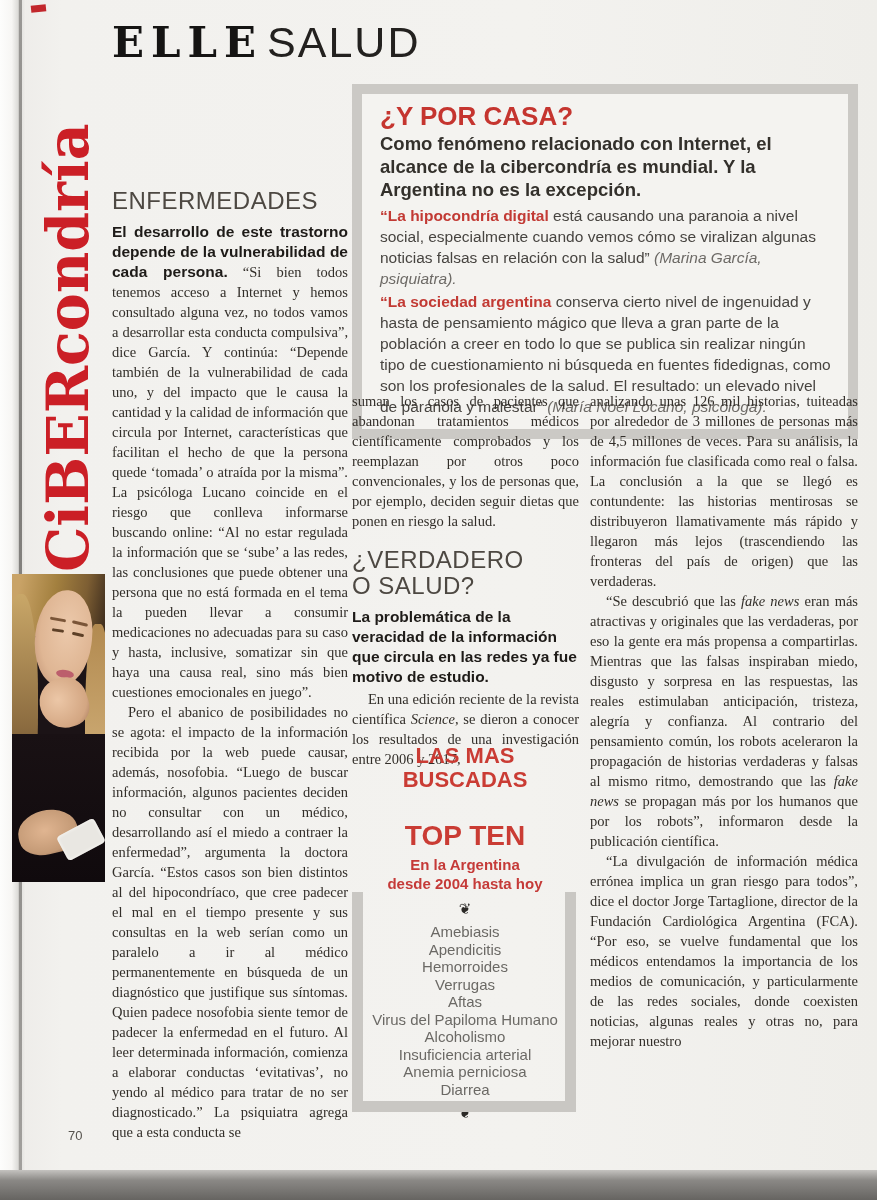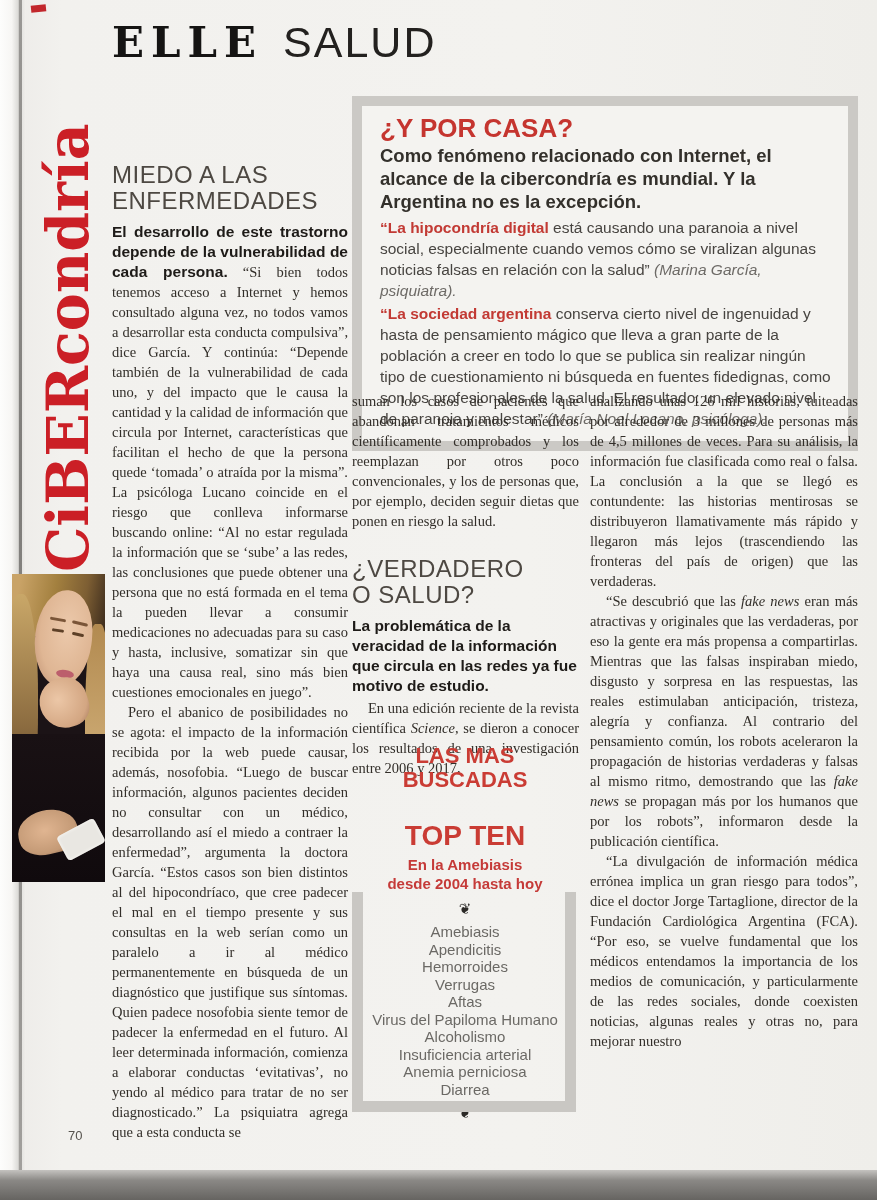--- a/index.html
+++ b/index.html
@@ -12,21 +12,21 @@
   .edge-left{position:absolute;left:0;top:0;width:26px;height:1200px;
     background:linear-gradient(90deg,#fdfdfc 0,#f7f6f4 45%,#dddcd9 68%,#b3b1ae 76%,#e6e5e2 86%,#f1efec 100%);}
   .edge-line{position:absolute;left:19px;top:0;width:3px;height:100%;background:linear-gradient(180deg,#9a9895,#7e7c79 40%,#a3a19e);}
   .edge-bottom{position:absolute;left:0;bottom:0;width:877px;height:30px;
     background:linear-gradient(180deg,#c4c2bf 0,#8a8885 35%,#666461 100%);}
   .red-tick{position:absolute;left:31px;top:5px;width:15px;height:7px;background:#c2272c;transform:rotate(-6deg);}
 
   
   .masthead{position:absolute;left:112px;top:18px;white-space:nowrap;}
   .brand{font-family:"DejaVu Serif",serif;font-weight:bold;font-size:42px;letter-spacing:7px;color:#151413;text-align:center;}
-  .section{font-family:"Liberation Sans",sans-serif;font-weight:normal;font-size:43px;letter-spacing:2px;color:#23211f;margin-left:20px;}
+  .section{font-family:"Liberation Sans",sans-serif;font-weight:normal;font-size:43px;letter-spacing:2px;color:#23211f;margin-left:4px;}
 
   
   .vertical-title{
     position:absolute;left:28px;top:160px;height:412px;width:80px;
     writing-mode:vertical-rl;transform:rotate(180deg);
     font-family:"DejaVu Serif",serif;font-weight:bold;font-size:57px;
     color:#cb1f26;letter-spacing:0;line-height:80px;text-align:start;
   }
 
   
@@ -59,21 +59,21 @@
   .body-serif{font-family:"Liberation Serif",serif;font-size:14.5px;line-height:20px;text-align:justify;color:#322e29;margin:0;}
   .indent{text-indent:16px;}
   .sans-lead{font-family:"Liberation Sans",sans-serif;font-weight:bold;font-size:15.5px;line-height:20px;color:#1e1b18;}
   .it{font-style:italic;}
 
   .col-left{position:absolute;left:112px;top:162px;width:236px;}
   .col-mid{position:absolute;left:352px;top:391px;width:227px;}
   .col-right{position:absolute;left:590px;top:391px;width:268px;}
 
   
-  .porcasa{position:absolute;left:352px;top:96px;width:506px;box-sizing:border-box;
+  .porcasa{position:absolute;left:352px;top:84px;width:506px;box-sizing:border-box;
     border:10px solid #cbc9c5;background:#f4f3f0;padding:8px 16px 10px 18px;}
   .porcasa .title{font-size:26px;font-weight:bold;color:#c5352f;letter-spacing:0;line-height:28px;margin:0;}
   .porcasa .intro{font-size:18.5px;font-weight:bold;color:#18151
 3;line-height:23px;margin:2px 0 4px 0;}
   .porcasa .quote{font-size:15.5px;line-height:21px;color:#474440;margin:0 0 2px 0;}
   .porcasa .qlead{font-weight:bold;color:#c23a34;}
   .porcasa .qattr{font-style:italic;color:#6d6a66;}
 
   
   .topten{position:absolute;left:352px;top:744px;width:226px;text-align:center;}
@@ -113,52 +113,52 @@
     <div class="eye e2"></div>
     <div class="lips"></div>
     <div class="hand-chin"></div>
     <div class="sweater"></div>
     <div class="hand-phone"></div>
     <div class="phone"></div>
   </div>
 
   <section class="col-left">
     <h2 class="thin-heading">
-      <span>MIEDO A LAS</span><br>
+      <br>
       <span>ENFERMEDADES</span>
     </h2>
     <p class="body-serif"><span class="sans-lead">El desarrollo de este trastorno depende de la vulnerabilidad de cada persona.</span><span> “Si bien todos tenemos acceso a Internet y hemos consultado alguna vez, no todos vamos a desarrollar esta conducta compulsiva”, dice García. Y continúa: “Depende también de la vulnerabilidad de cada uno, y del impacto que le causa la cantidad y la calidad de información que circula por Internet, características que facilitan el hecho de que la persona quede ‘tomada’ o atraída por la misma”. La psicóloga Lucano coincide en el riesgo que conlleva informarse buscando online: “Al no estar regulada la información que se ‘sube’ a las redes, las conclusiones que puede obtener una persona que no está formada en el tema la pueden llevar a consumir medicaciones no adecuadas para su caso y hasta, inclusive, somatizar sin que haya una causa real, sino más bien cuestiones emocionales en juego”.</span></p>
     <p class="body-serif indent">Pero el abanico de posibilidades no se agota: el impacto de la información recibida por la web puede causar, además, nosofobia. “Luego de buscar información, algunos pacientes deciden no consultar con un médico, desarrollando así el miedo a contraer la enfermedad”, argumenta la doctora García. “Estos casos son bien distintos al del hipocondríaco, que cree padecer el mal en el tiempo presente y sus consultas en la web serían como un paralelo a ir al médico permanentemente en búsqueda de un diagnóstico que justifique sus síntomas. Quien padece nosofobia siente temor de padecer la enfermedad en el futuro. Al leer determinada información, comienza a elaborar conductas ‘evitativas’, no yendo al médico para tratar de no ser diagnosticado.” La psiquiatra agrega que a esta conducta se</p>
   </section>
 
   <aside class="porcasa">
     <h3 class="title">¿Y POR CASA?</h3>
     <p class="intro">Como fenómeno relacionado con Internet, el alcance de la cibercondría es mundial. Y la Argentina no es la excepción.</p>
     <p class="quote"><span class="qlead">“La hipocondría digital</span><span> está causando una paranoia a nivel social, especialmente cuando vemos cómo se viralizan algunas noticias falsas en relación con la salud” </span><span class="qattr">(Marina García, psiquiatra).</span></p>
     <p class="quote"><span class="qlead">“La sociedad argentina</span><span> conserva cierto nivel de ingenuidad y hasta de pensamiento mágico que lleva a gran parte de la población a creer en todo lo que se publica sin realizar ningún tipo de cuestionamiento ni búsqueda en fuentes fidedignas, como son los profesionales de la salud. El resultado: un elevado nivel de paranoia y malestar” </span><span class="qattr">(María Noel Locano, psicóloga).</span></p>
   </aside>
 
   <section class="col-mid">
     <p class="body-serif">suman los casos de pacientes que abandonan tratamientos médicos científicamente comprobados y los reemplazan por otros poco convencionales, y los de personas que, por ejemplo, deciden seguir dietas que ponen en riesgo la salud.</p>
-    <h2 class="thin-heading" style="margin-top:25px;">
+    <h2 class="thin-heading" style="margin-top:16px;">
       <span>¿VERDADERO</span><br>
       <span>O SALUD?</span>
     </h2>
     <p class="sans-lead" style="margin:0 0 2px 0;">La problemática de la veracidad de la información que circula en las redes ya fue motivo de estudio.</p>
     <p class="body-serif indent"><span>En una edición reciente de la revista científica </span><span class="it">Science</span><span>, se dieron a conocer los resultados de una investigación entre 2006 y 2017,</span></p>
   </section>
 
   <aside class="topten">
     <div class="t1">
       <span>LAS MAS</span><br>
       <span>BUSCADAS</span>
     </div>
     <div class="t2">TOP TEN</div>
     <div class="scope">
-      <span>En la Amebiasis</span><br>
+      <span>En la Argentina</span><br>
       <span>desde 2004 hasta hoy</span>
     </div>
     <div class="orn">❦</div>
     <ul>
       <li>Amebiasis</li>
       <li>Apendicitis</li>
       <li>Hemorroides</li>
       <li>Verrugas</li>
       <li>Aftas</li>
       <li>Virus del Papiloma Humano</li>

